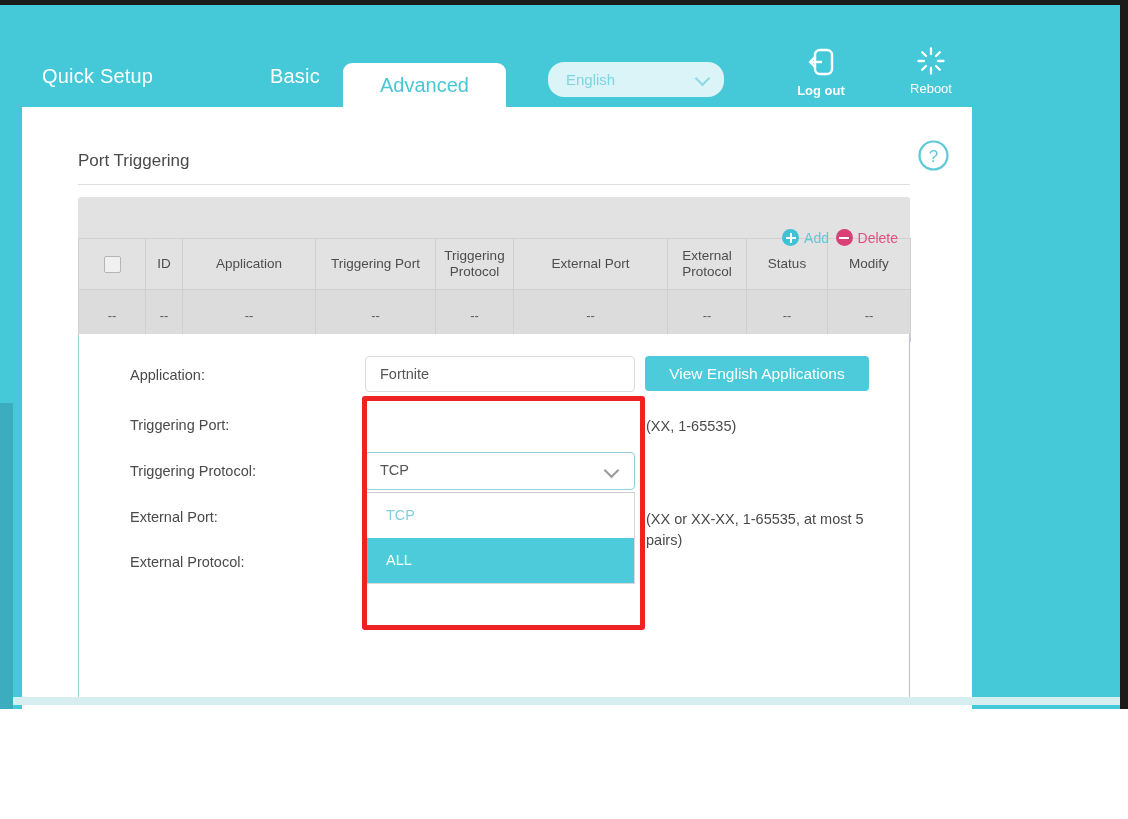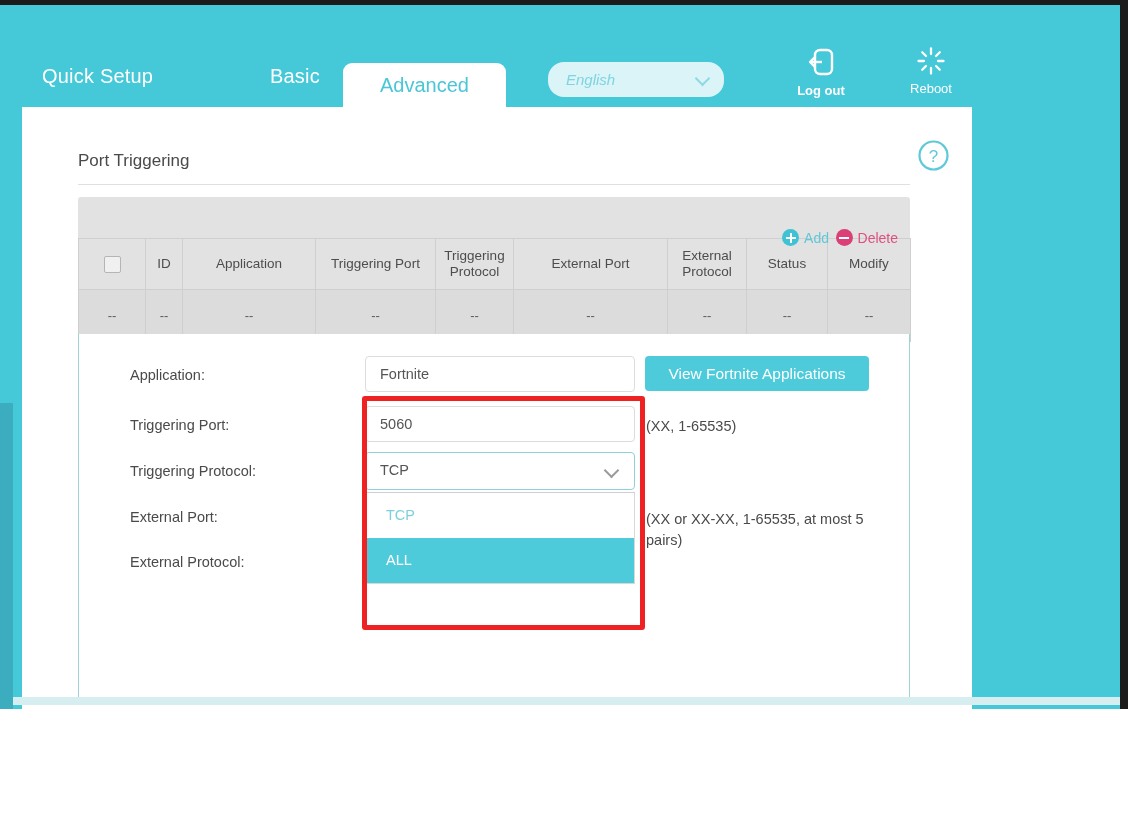--- a/index.html
+++ b/index.html
@@ -79,21 +79,20 @@
     color: #4bc6d6;
   }
   
   .lang {
     position: absolute;
     left: 535px; top: 57px;
     width: 176px; height: 35px;
     background: rgba(255,255,255,.80);
     border-radius: 16px;
     cursor: pointer;
-    font-style: italic;
   }
   .lang .lbl {
     position: absolute; left: 18px; top: 9px;
     font-size: 15px; color: #7fd4e1;
   }
   .lang .chev {
     position: absolute; right: 14px; top: 11px;
     width: 13px; height: 13px;
   }
   .lang .chev::before {
@@ -469,26 +468,25 @@
           </tr>
         </tbody>
       </table>
     </div>
 
     <div class="form-card">
 
       <div class="frow" style="top:22px;height:38px">
         <div class="flabel" style="top:11px">Application:</div>
         <input class="finput" style="top: 0px;" type="text" value="Fortnite">
-        <button class="view-btn" style="top:0">View Fortnite Applications</button>
+        <button class="view-btn" style="top:0">View English Applications</button>
       </div>
 
       <div class="frow" style="top:72px;height:38px">
         <div class="flabel" style="top:11px">Triggering Port:</div>
-        <input class="finput" style="top: 0px;" type="text" value="5060">
         <div class="fhint" style="top:10px">(XX, 1-65535)</div>
       </div>
 
       <div class="frow" style="top:118px;height:38px">
         <div class="flabel" style="top:11px">Triggering Protocol:</div>
         <div class="sel-box" style="top:0">
           <div class="val">TCP</div>
           <div class="chev"></div>
         </div>
       </div>

